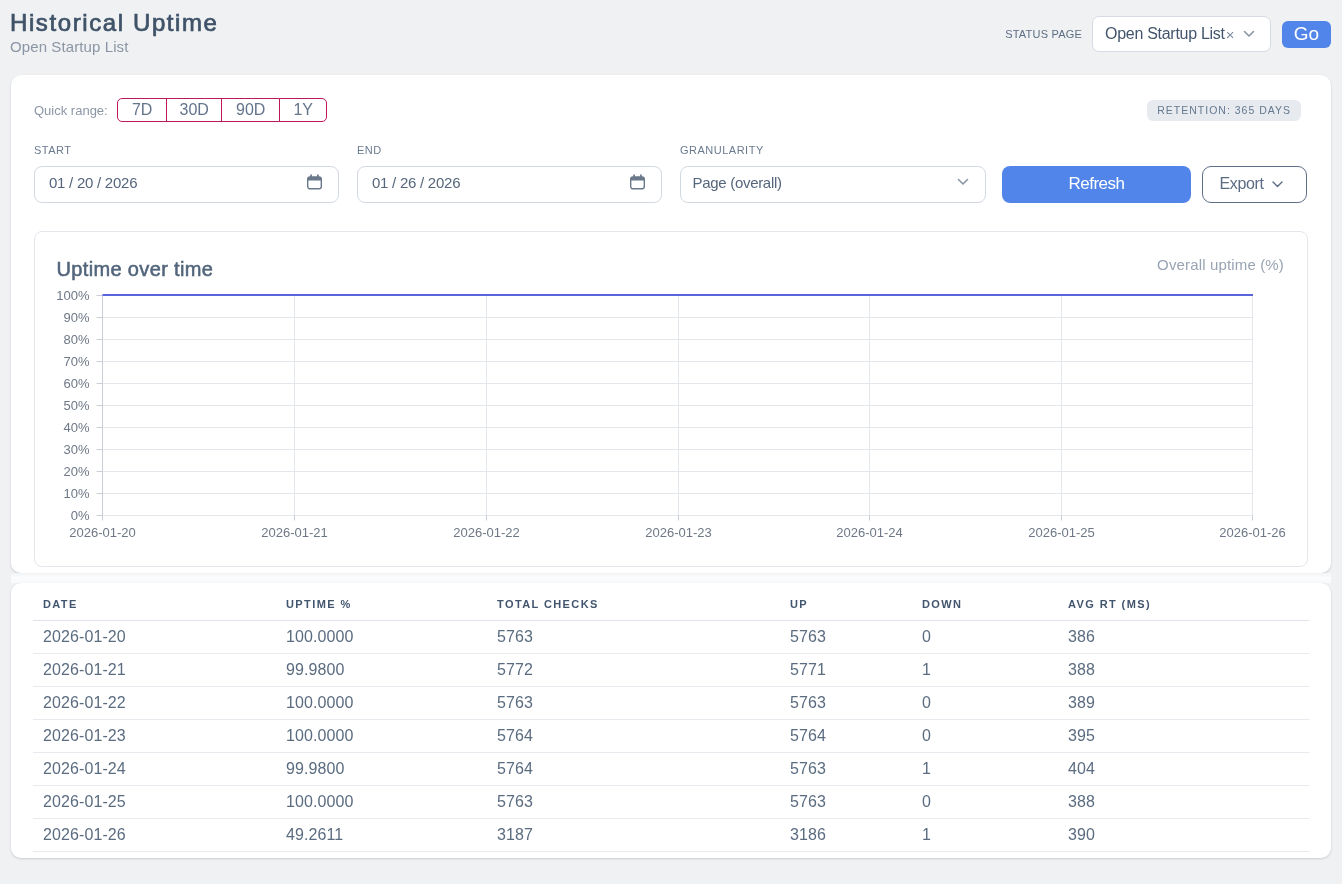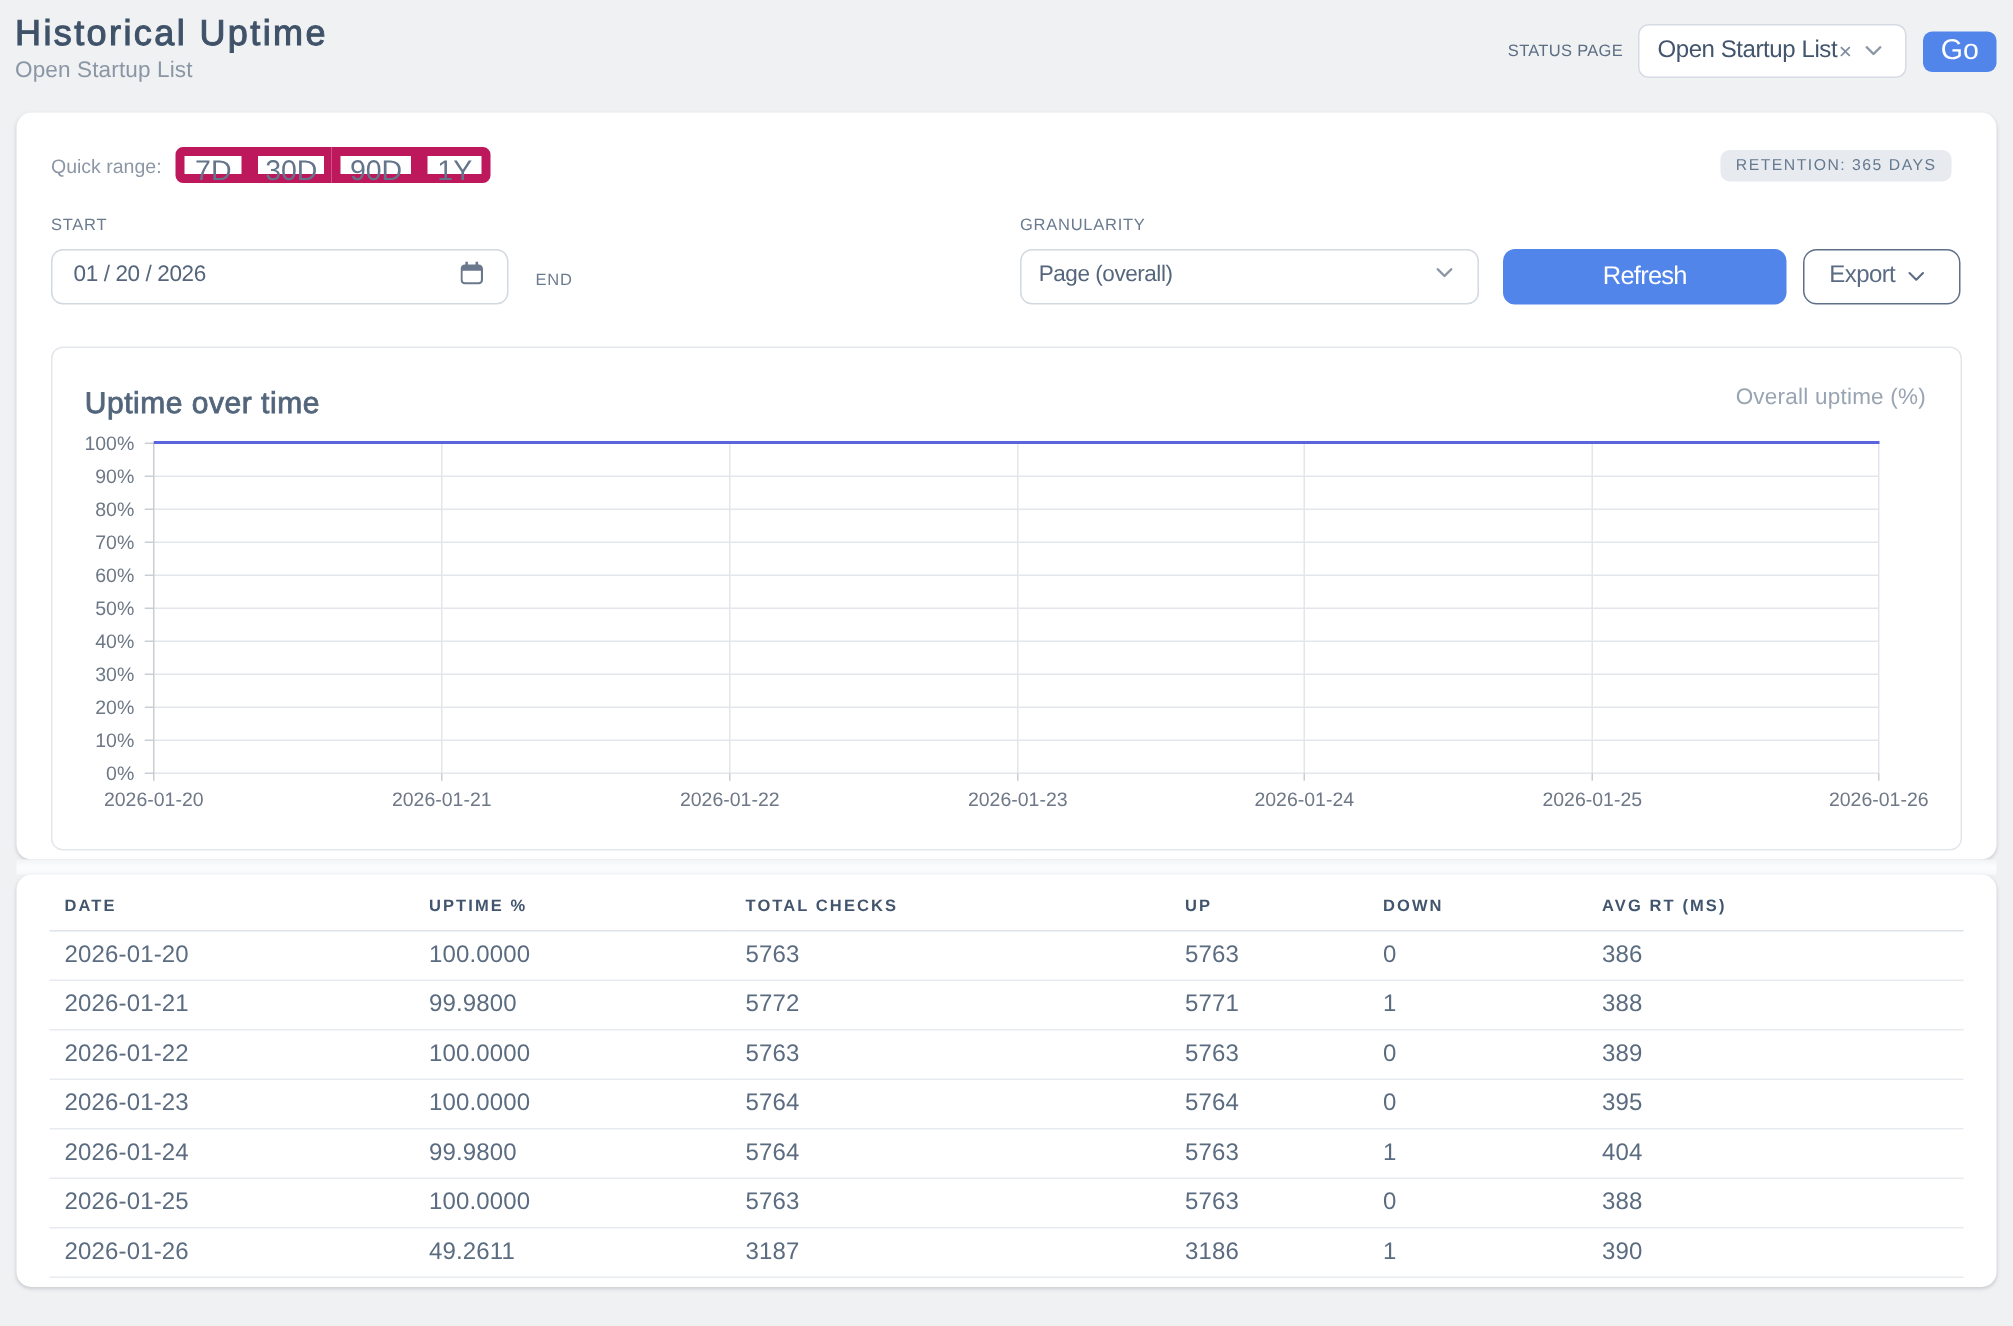--- a/index.html
+++ b/index.html
@@ -30,22 +30,22 @@
 }
 .card {
   background: #fff; border-radius: 10px; margin: 0 11px;
   box-shadow: 0 1px 2px rgba(16,24,40,.06), 0 1px 3px rgba(16,24,40,.1);
 }
 .main { padding: 23px; height: 498px; }
 .row1 { display: flex; align-items: center; height: 24px; }
 .ql { font-size: 13px; color: #8c97a6; }
 .seg { display: flex; margin-left: 9.5px; height: 24px; }
 .seg button {
-  height: 24px; background: #fff; border: 6px solid #be185d; color: #64748b;
-  font-size: 19px; font-family: inherit; margin-left: -1px; padding: 0;
+  height: 24px; background: #fff; border: 1px solid #be185d; color: #64748b;
+  font-size: 16px; font-family: inherit; margin-left: -1px; padding: 0;
 }
 .seg button:first-child { border-radius: 5px 0 0 5px; margin-left: 0; }
 .seg button:last-child { border-radius: 0 5px 5px 0; }
 .badge {
   margin-left: auto; margin-right: 7px; background: #e7eaef; color: #64798f;
   font-size: 10.5px; letter-spacing: 1px; height: 21px; line-height: 21px;
   padding: 0 10px; border-radius: 6px;
 }
 .formrow { display: flex; margin-top: 22px; align-items: flex-end; }
 .field { width: 305px; margin-right: 18px; }
@@ -125,20 +125,29 @@
         <svg class="icon" width="15" height="16" viewBox="0 0 15 16">
             <line x1="4.1" y1="0.5" x2="4.1" y2="3.4" stroke="#6b788b" stroke-width="1.7"></line>
             <line x1="10.9" y1="0.5" x2="10.9" y2="3.4" stroke="#6b788b" stroke-width="1.7"></line>
             <rect x="0.7" y="3" width="13.6" height="11.8" rx="2.2" fill="none" stroke="#6b788b" stroke-width="1.4"></rect>
             <path d="M0.7 5.2 a2.2 2.2 0 0 1 2.2 -2.2 h9.2 a2.2 2.2 0 0 1 2.2 2.2 v1.3 h-13.6 z" fill="#6b788b"></path>
           </svg>
       </div>
     </div>
     <div class="field">
       <label>END</label>
+      <div class="input">
+          <span>01 / 26 / 2026</span>
+        <svg class="icon" width="15" height="16" viewBox="0 0 15 16">
+            <line x1="4.1" y1="0.5" x2="4.1" y2="3.4" stroke="#6b788b" stroke-width="1.7"></line>
+            <line x1="10.9" y1="0.5" x2="10.9" y2="3.4" stroke="#6b788b" stroke-width="1.7"></line>
+            <rect x="0.7" y="3" width="13.6" height="11.8" rx="2.2" fill="none" stroke="#6b788b" stroke-width="1.4"></rect>
+            <path d="M0.7 5.2 a2.2 2.2 0 0 1 2.2 -2.2 h9.2 a2.2 2.2 0 0 1 2.2 2.2 v1.3 h-13.6 z" fill="#6b788b"></path>
+          </svg>
+      </div>
     </div>
     <div class="field" style="width:306px;margin-right:17px">
       <label>GRANULARITY</label>
       <div class="input" style="letter-spacing:-0.3px;padding-left:11.5px">
           <span>Page (overall)</span>
         <svg class="icon" width="12" height="8" viewBox="0 0 12 8">
             <path d="M1.5 1.5 L6 6 L10.5 1.5" fill="none" stroke="#8a95a5" stroke-width="1.6" stroke-linecap="round" stroke-linejoin="round"></path>
           </svg>
       </div>
     </div>

